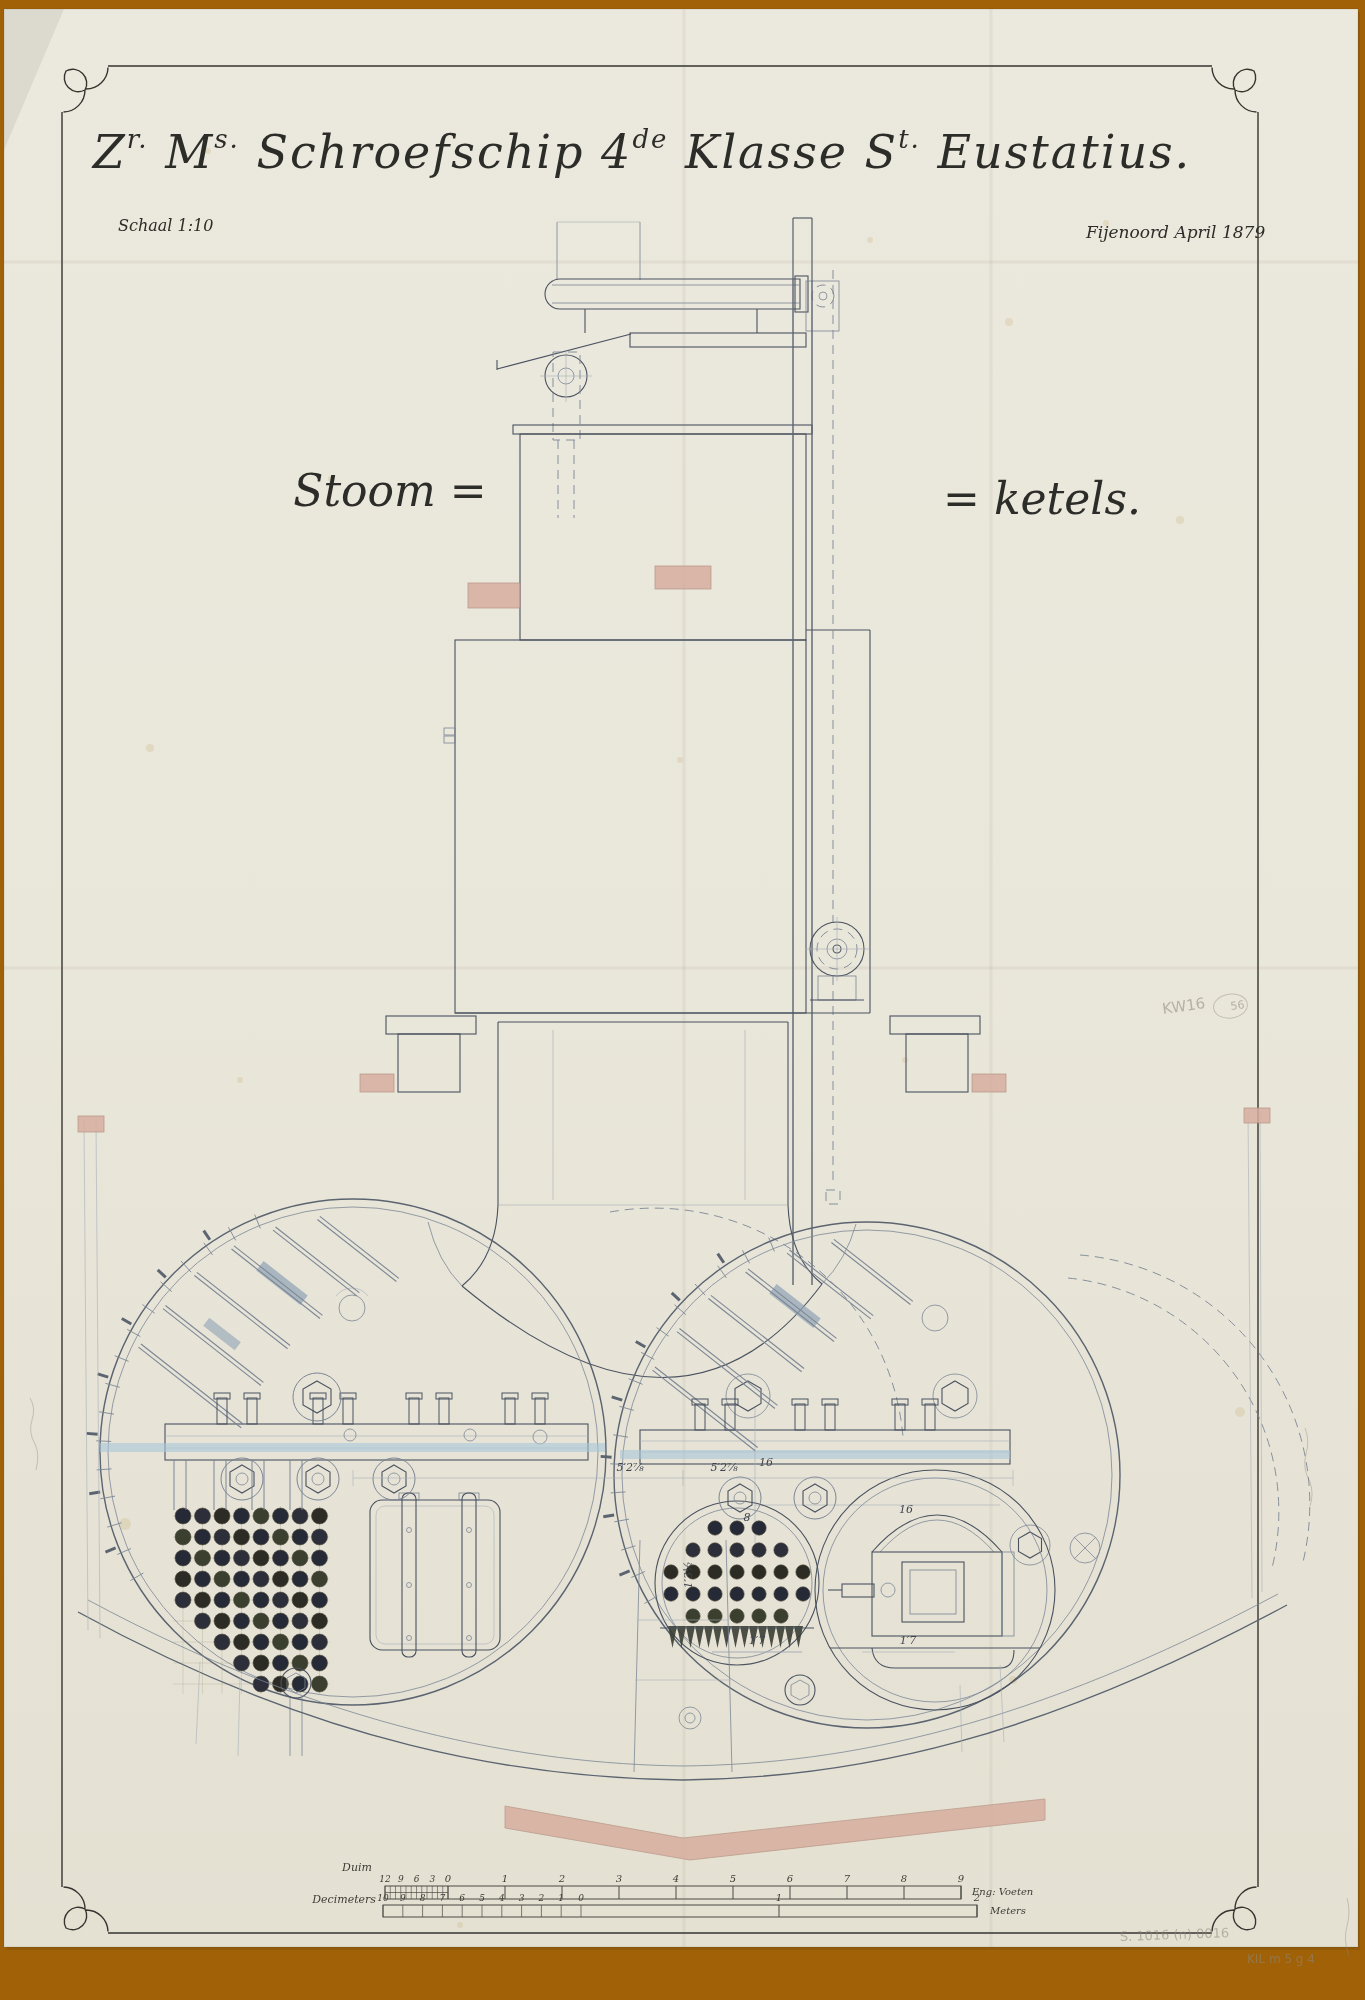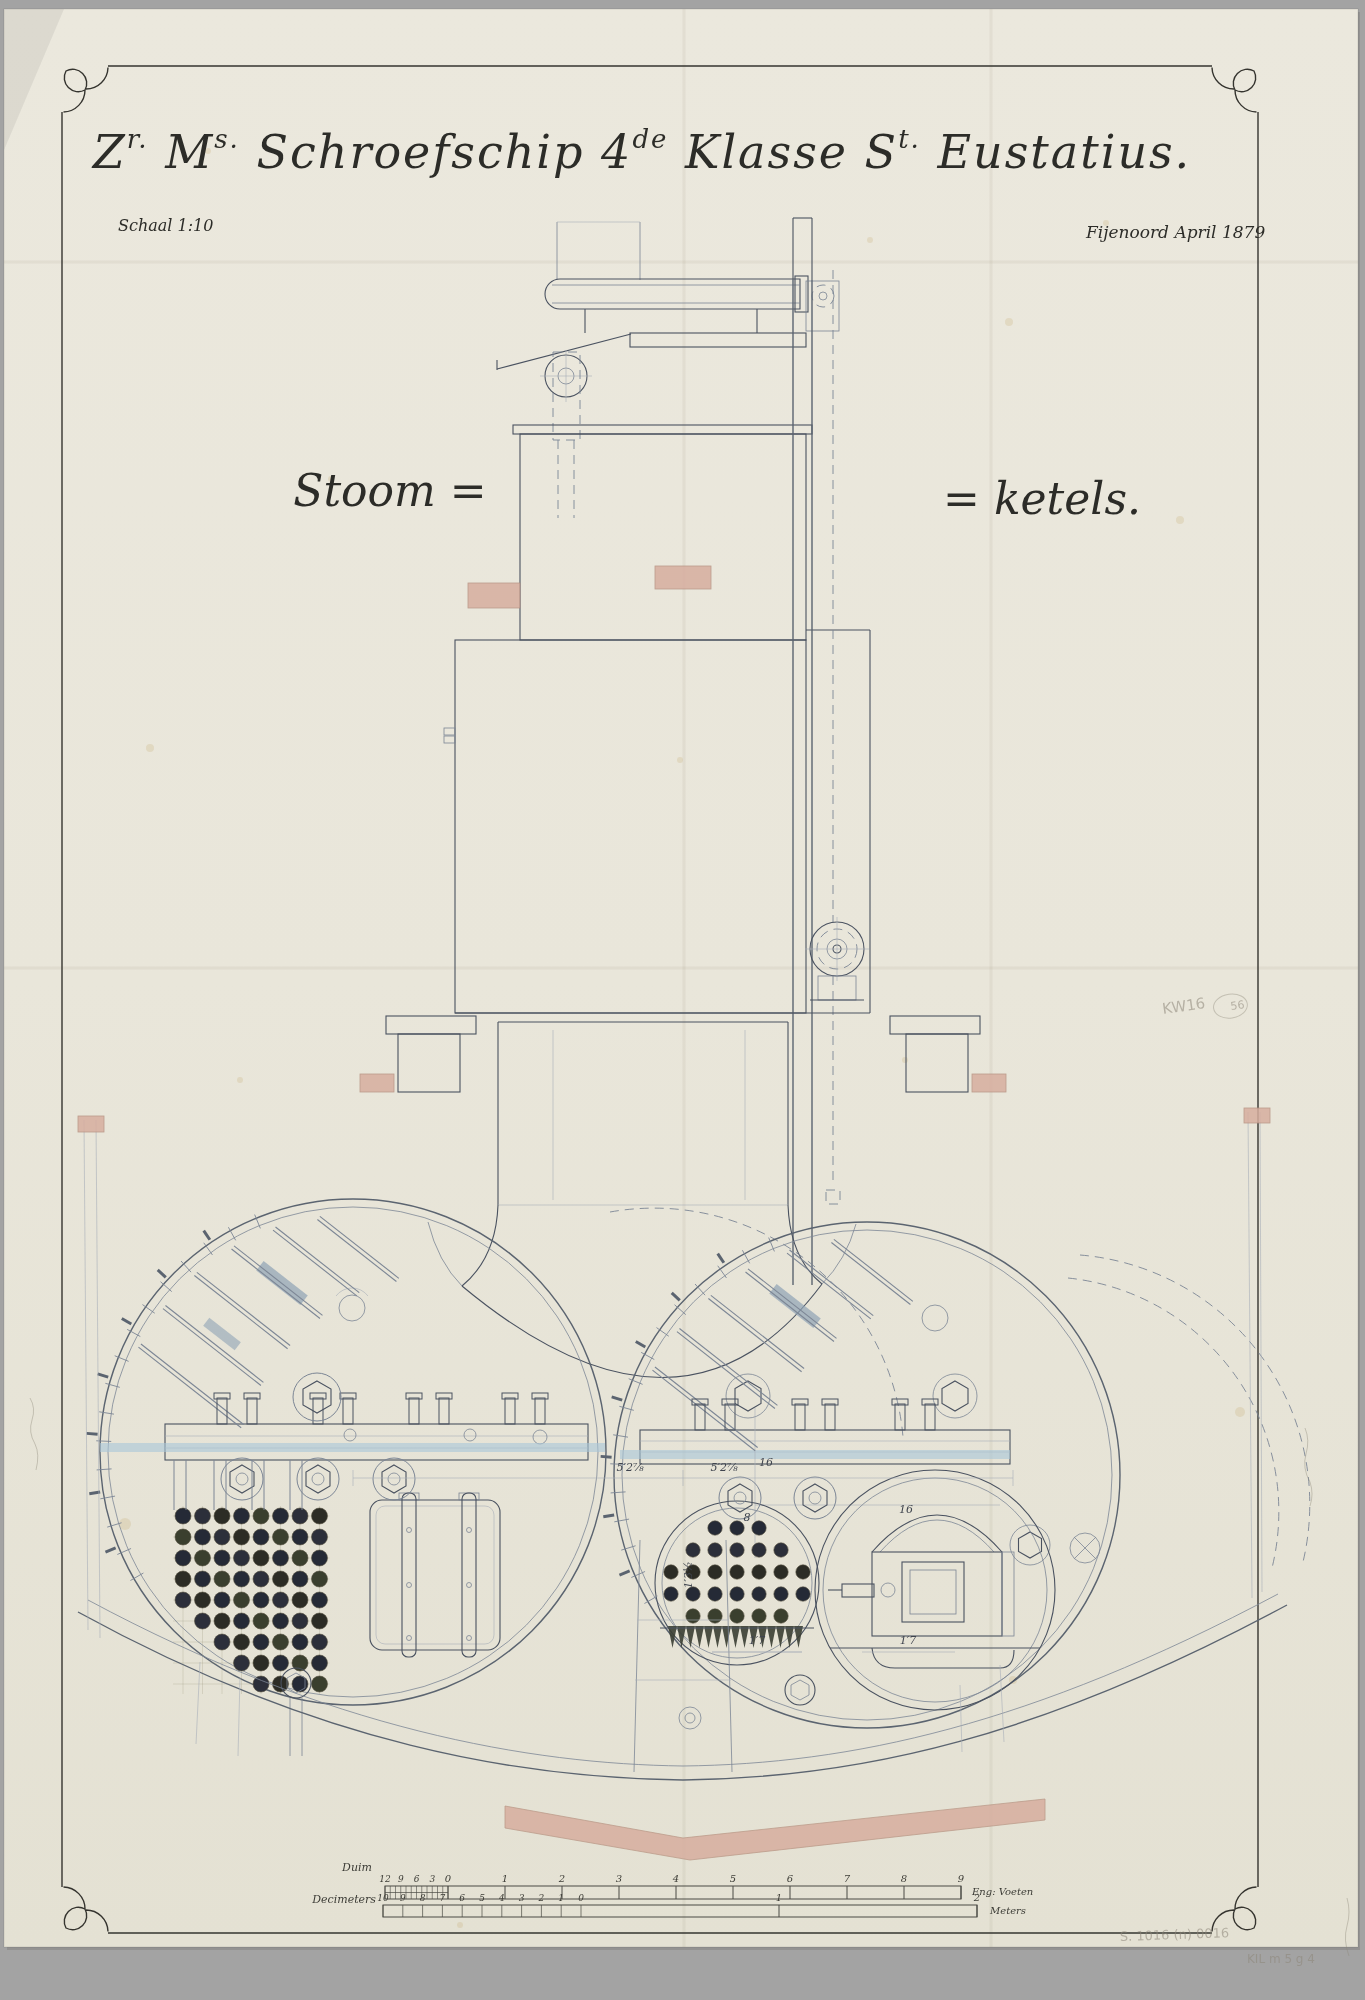--- a/index.html
+++ b/index.html
@@ -1,16 +1,16 @@
 <!DOCTYPE html>
 <html style="--paper: #e9e6da; --ink: #4a5260; --steel: #5b6470; --light: #7c8695; --xlight: #a7aeb8; --blue: #a8c6d8; --salmon: #d7ae9f; --pencil: #8d8679;"><head>
 <meta charset="utf-8">
 <style>
   html,body{margin:0;padding:0;background:#f2f1ef;}
-  .stage{position:relative;width:1365px;height:2000px;background:#a3a3a3;overflow:hidden;
+  .stage{position:relative;width:1365px;height:2000px;background:#a16207;overflow:hidden;
          font-family:"Liberation Sans", sans-serif;}
   svg{position:absolute;left:0;top:0;}
   .script{font-family:"DejaVu Serif", serif;font-style:italic;}
   .hand{font-family:"DejaVu Serif", serif;font-style:italic;}
   .ink{stroke:var(--ink);fill:none;stroke-width:1.1;}
   .ink2{stroke:var(--steel);fill:none;stroke-width:1.4;}
   .thin{stroke:var(--light);fill:none;stroke-width:.8;}
   .vthin{stroke:var(--xlight);fill:none;stroke-width:.6;}
   .dash{stroke:var(--light);fill:none;stroke-width:.9;stroke-dasharray:9 6;}
   .frame{stroke:#35342f;fill:none;stroke-width:1.4;}

